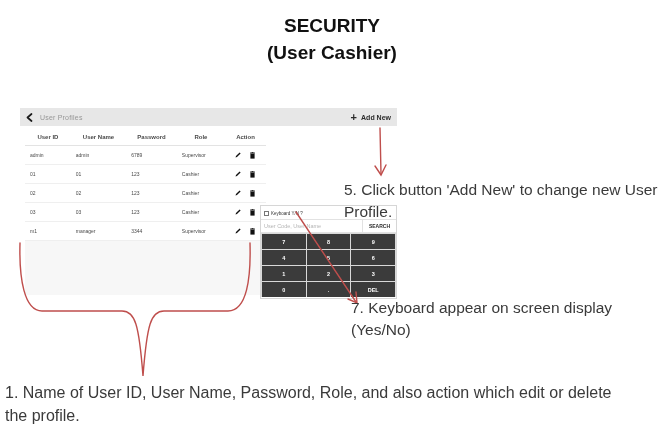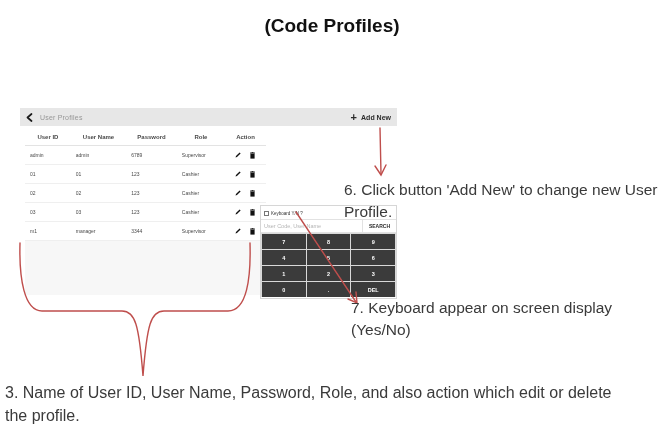--- a/index.html
+++ b/index.html
@@ -59,21 +59,22 @@
   #anno1 { left:344px; top:179px; width:318px; }
   #anno2 { left:351px; top:297px; width:282px; }
   #anno3 { left:5px;  top:381px; width:612px; font-size:16px; line-height:23px; }
 
   svg.overlay { position:absolute; left:0; top:0; z-index:2; pointer-events:none; }
 </style>
 </head>
 <body>
 
 <div class="title-block">
-  <div>(Code Profiles)</div>
+  <div>SECURITY</div>
+  <div>(User Cashier)</div>
 </div>
 
 <div class="app">
 
   <div class="app-header">
     <span class="back-ic">
       <svg width="7" height="9" viewBox="0 0 7 9">
           <polyline points="5.5,1 1.5,4.5 5.5,8" fill="none" stroke="#1a1a1a" stroke-width="1.7" stroke-linecap="round" stroke-linejoin="round"></polyline>
         </svg>
     </span>
@@ -228,15 +229,15 @@
     <path d="M380,128 L381,174"></path>
     <path d="M375,166 L381,175 L386,165"></path>
 
     <path d="M296,212 L356,302"></path>
     <path d="M348,299 L357,303 L356,292"></path>
 
     <path d="M20,243 C19,278 24,311 42,311 L122,311 C135,311 139,324 143,376 C147,324 151,311 164,311 L228,311 C247,311 251,278 250,243"></path>
   </g>
 </svg>
 
-<div class="anno" id="anno1">6. Click button 'Add New' to change new User Profile.</div>
+<div class="anno" id="anno1">5. Click button 'Add New' to change new User Profile.</div>
 <div class="anno" id="anno2">7. Keyboard appear on screen display (Yes/No)</div>
-<div class="anno" id="anno3">3. Name of User ID, User Name, Password, Role, and also action which edit or delete the profile.</div>
+<div class="anno" id="anno3">1. Name of User ID, User Name, Password, Role, and also action which edit or delete the profile.</div>
 
 </body></html>

